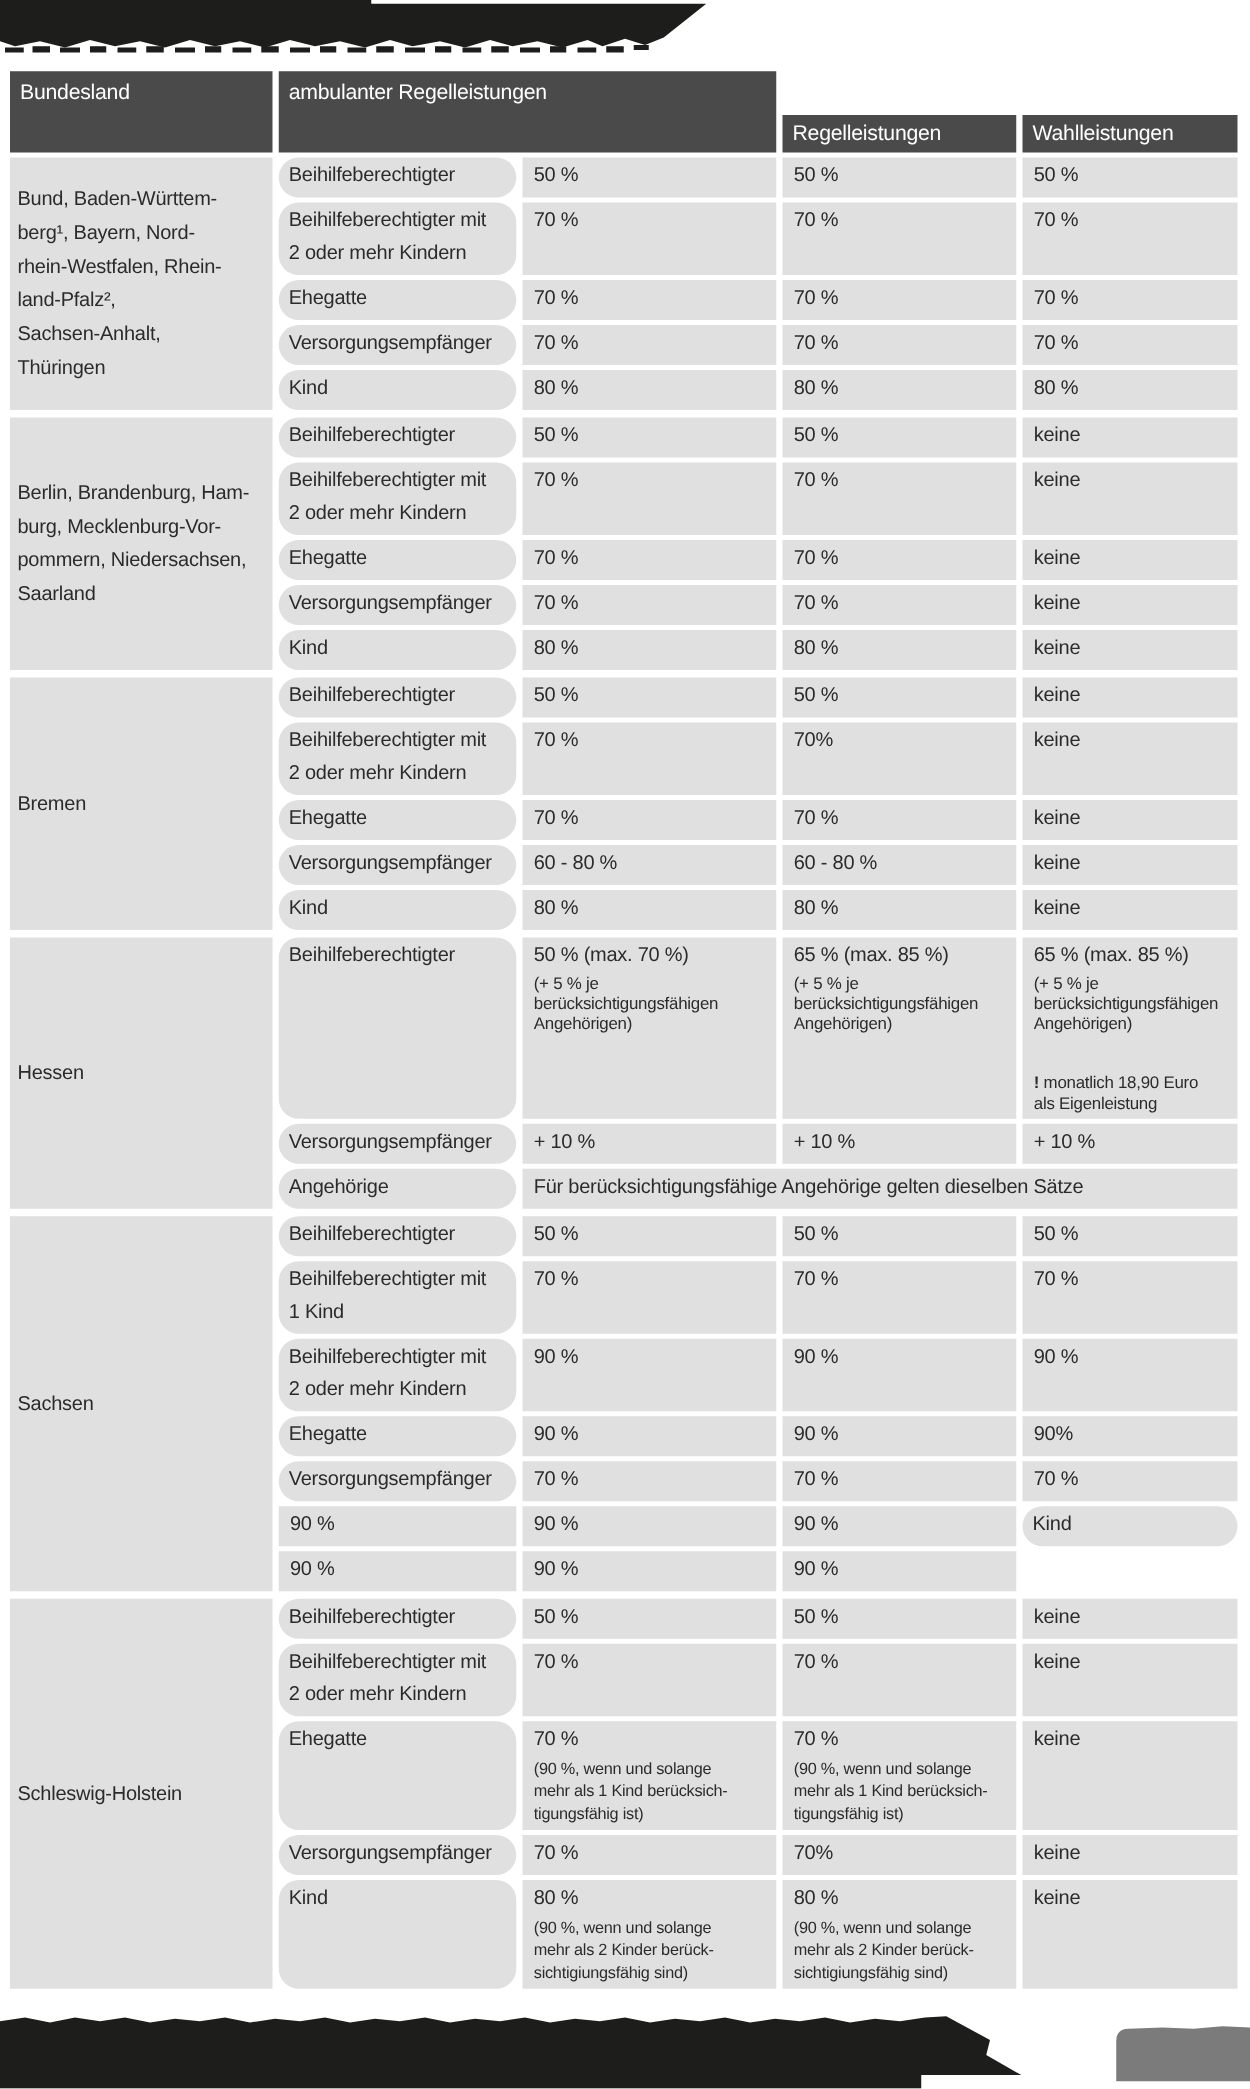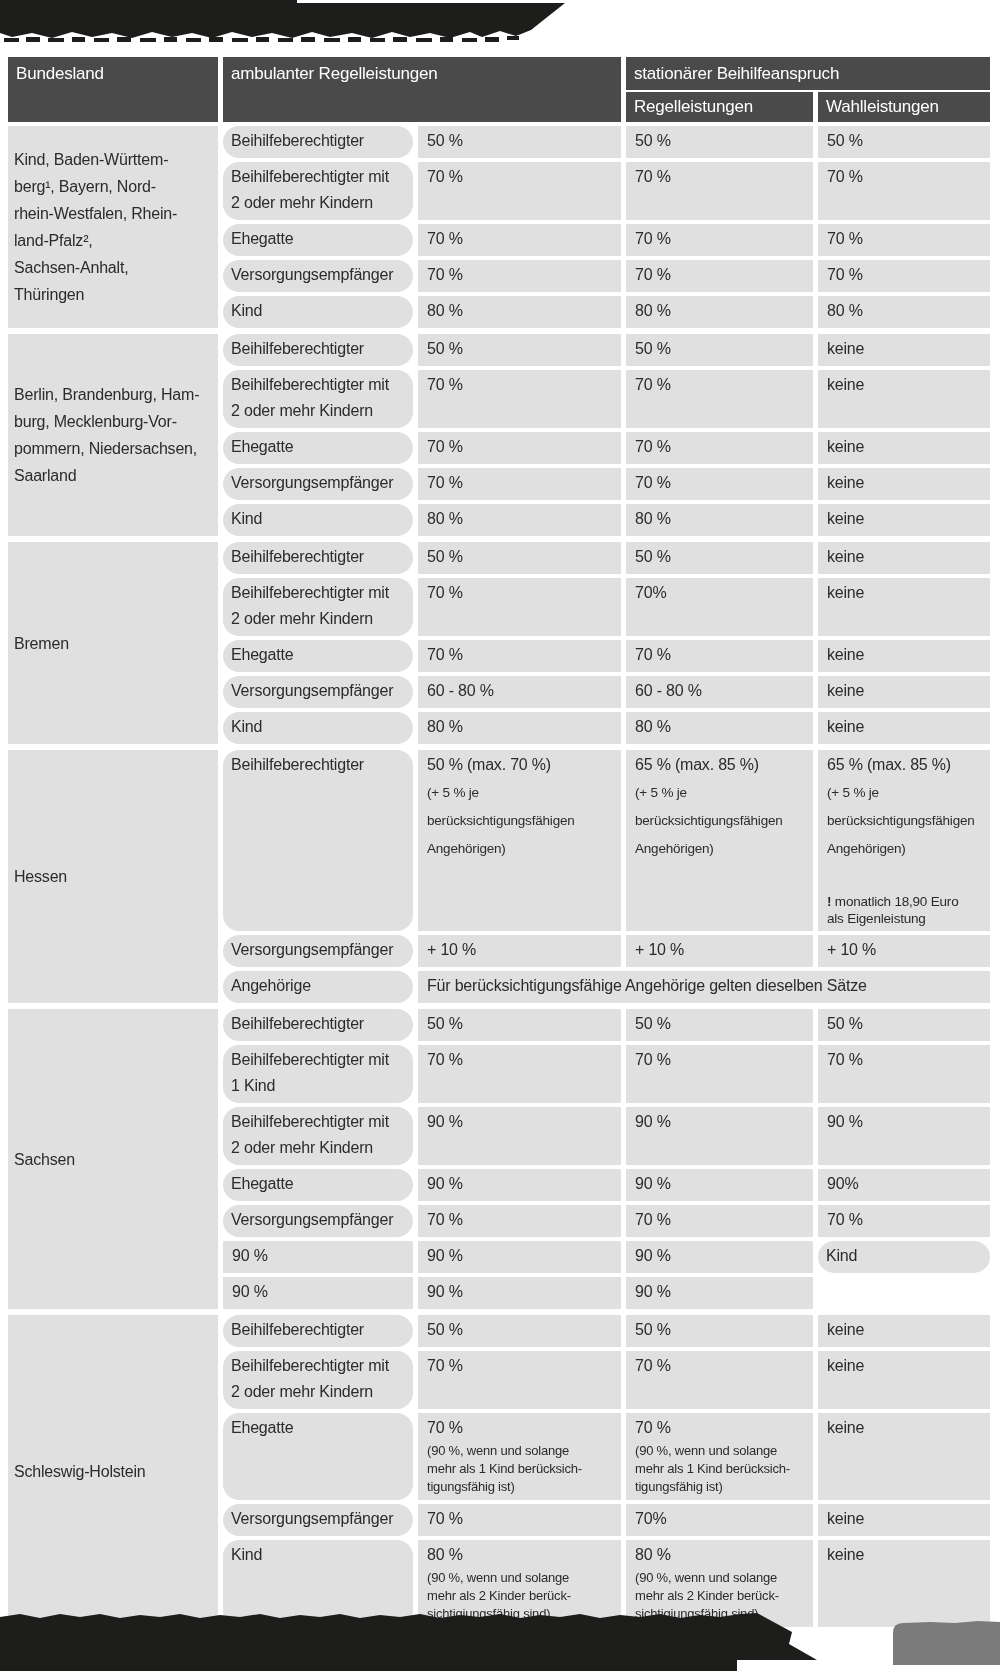--- a/index.html
+++ b/index.html
@@ -29,21 +29,21 @@
   .g + .g{margin-top:6px;}
 
   .cell{background:#e0e0e0;}
   .st{grid-column:1;display:flex;align-items:center;padding:4px 4px 4px 6px;
       font-size:16px;line-height:27px;white-space:pre-line;}
   .lb{padding:2px 6px 4px 8px;font-size:16px;line-height:26px;white-space:pre-line;border-radius:16px;}
   .vc{padding:2px 6px 4px 9px;font-size:16px;}
   .v{line-height:26px;}
   .note{font-size:13px;line-height:18px;white-space:pre-line;margin-top:1px;}
   .note:empty{display:none;}
-  .note-loose{font-size:13.5px;line-height:28px;}
+  .note-loose{font-size:13.5px;line-height:16px;}
   .note2{margin-top:30px;font-size:13.5px;line-height:17px;white-space:pre-line;}
   .bang{font-weight:bold;}
   .span3{grid-column:3 / -1;}
 </style>
 </head>
 <body>
 
 <div class="page">
 
   <svg class="top-banner" width="1000" height="50" viewBox="0 0 1000 50" aria-hidden="true">
@@ -73,27 +73,26 @@
         <rect x="485" y="37" width="14" height="5"></rect>
       <rect x="507" y="36" width="12" height="4"></rect>
     </g>
   </svg>
 
   <div class="tbl">
 
     <div class="hdr">
       <div class="hcell hspan2 h-bund">Bundesland</div>
       <div class="hcell hspan2 h-amb">ambulanter Regelleistungen</div>
-      <div class="hcell h-stat">stationärer Beihilfeanspruch</div>
       <div class="hcell h-regel">Regelleistungen</div>
       <div class="hcell h-wahl">Wahlleistungen</div>
     </div>
 
     <div class="g">
-      <div class="cell st" style="grid-row:1/span 5">Kind, Baden-Württem-
+      <div class="cell st" style="grid-row:1/span 5">Bund, Baden-Württem-
 berg¹, Bayern, Nord-
 rhein-Westfalen, Rhein-
 land-Pfalz²,
 Sachsen-Anhalt,
 Thüringen</div>
       <div class="cell lb">Beihilfeberechtigter</div>
       <div class="cell vc">
           <div class="v">50 %</div>
         </div>
       <div class="cell vc">

